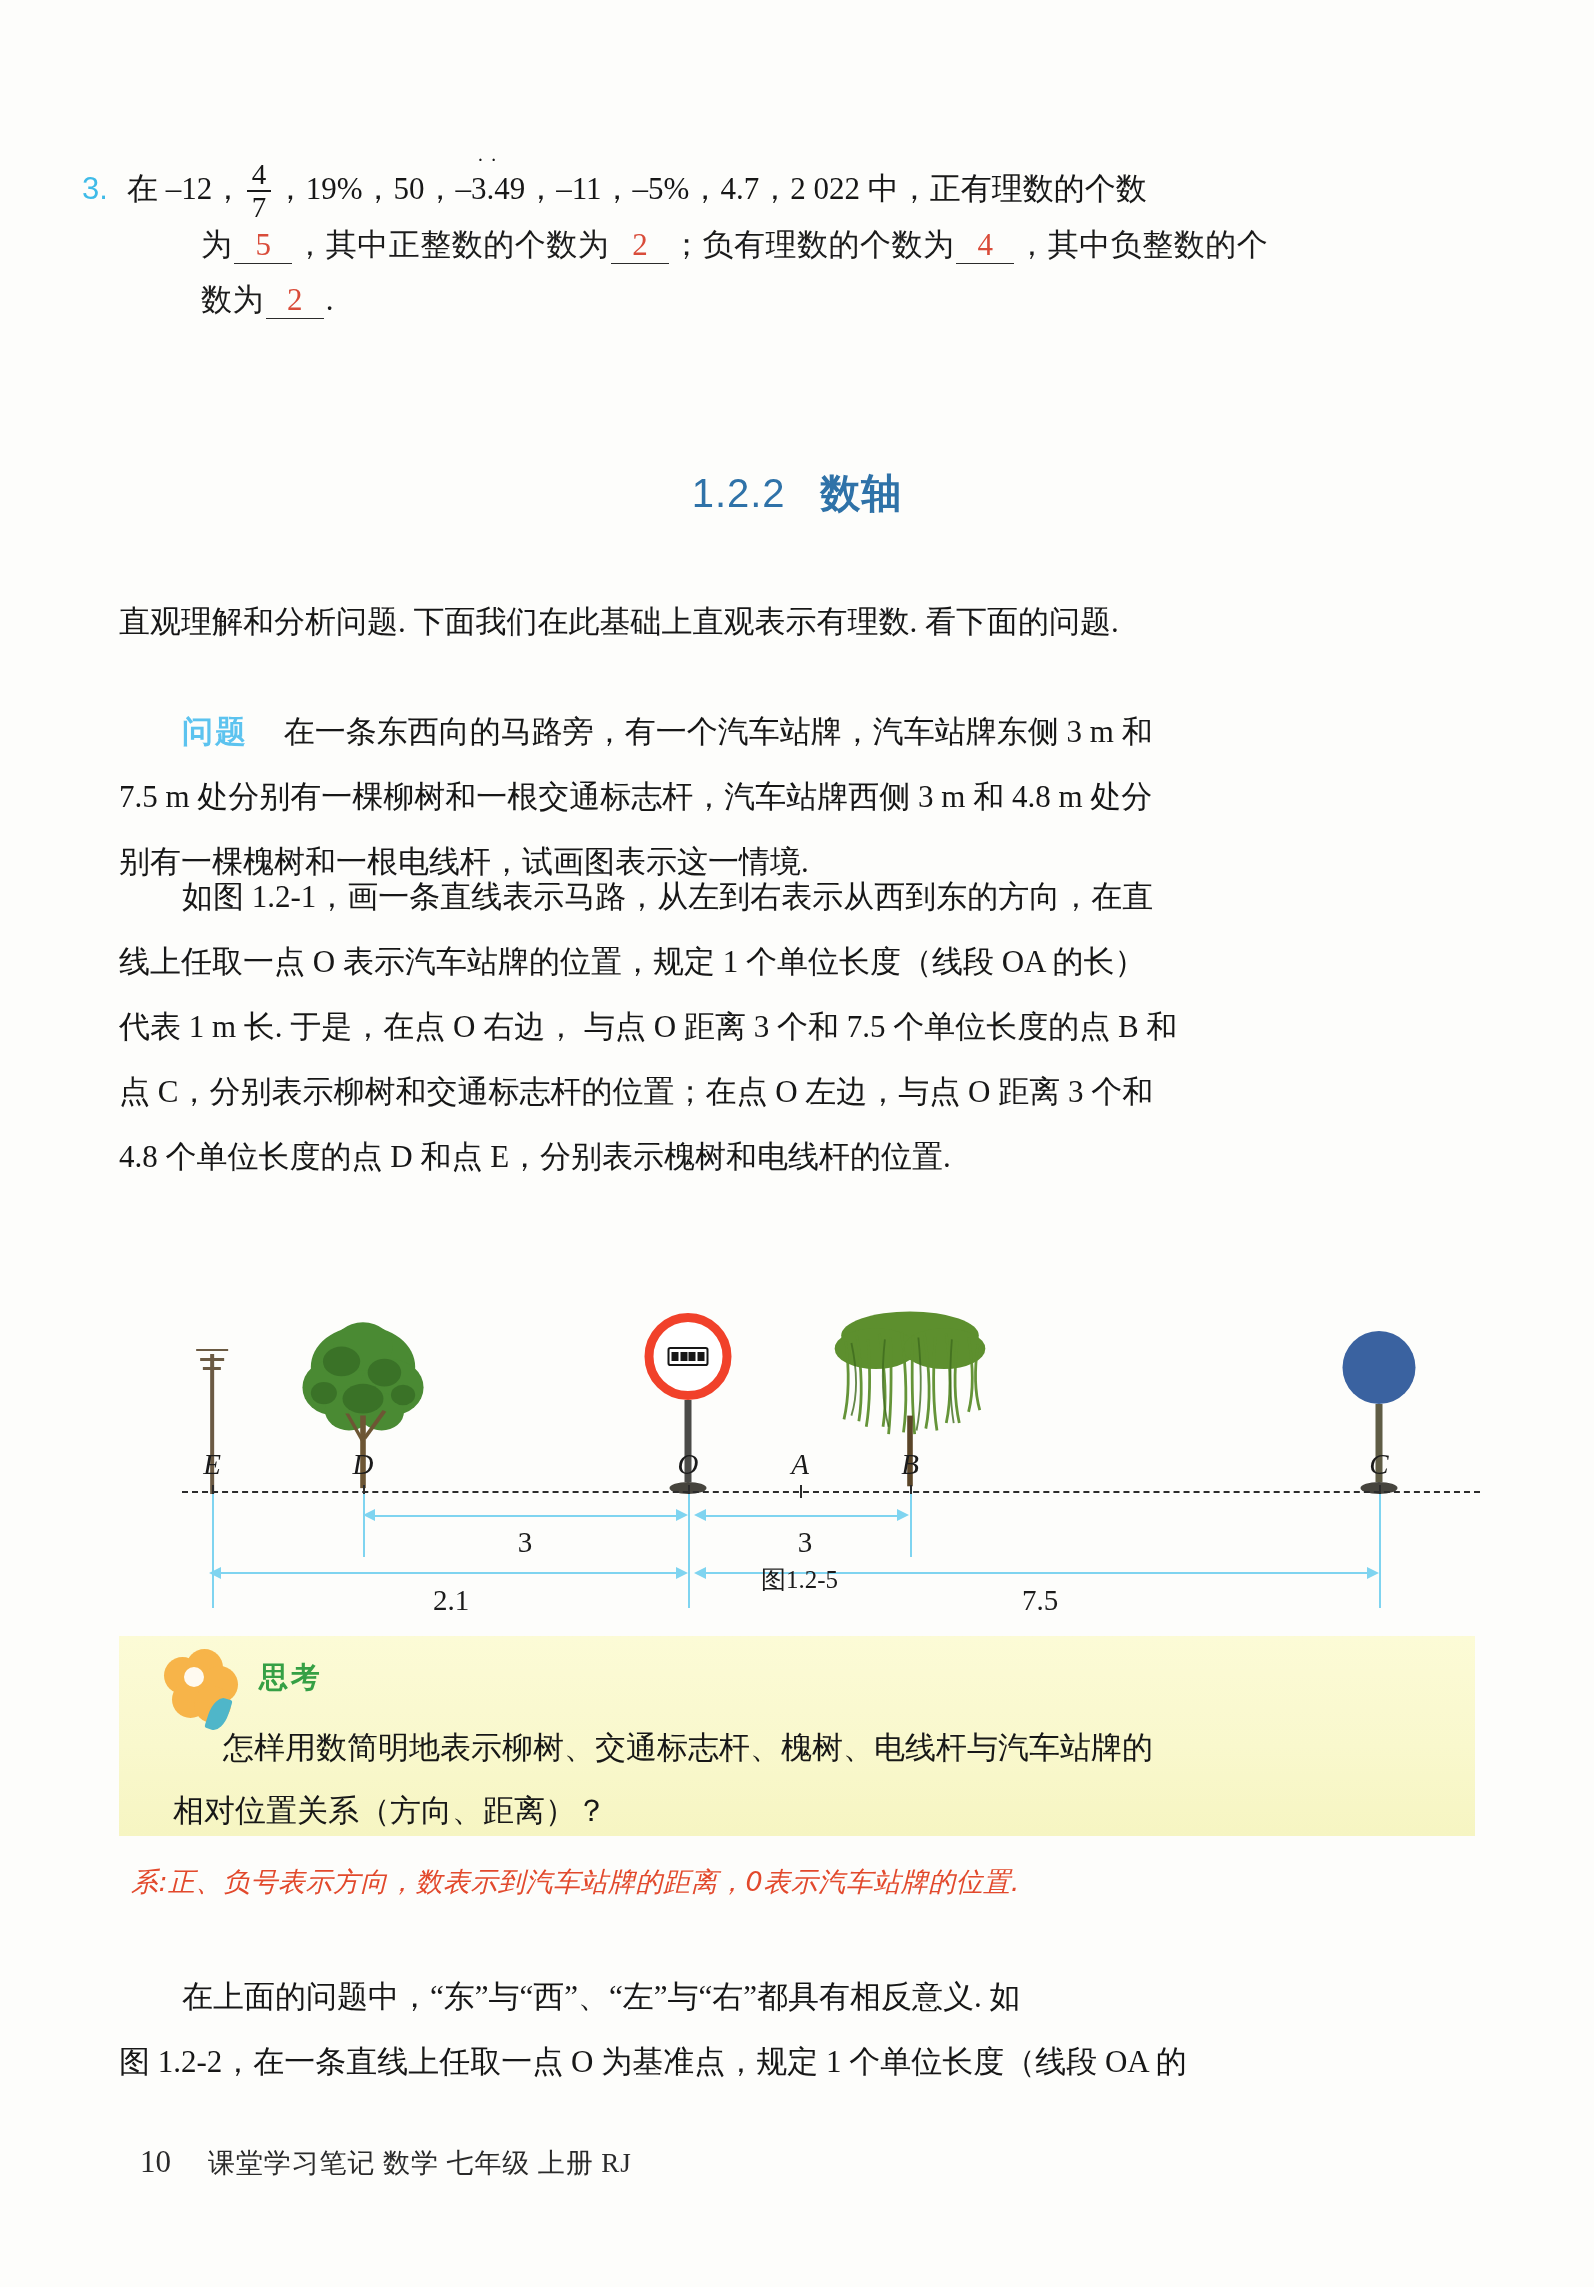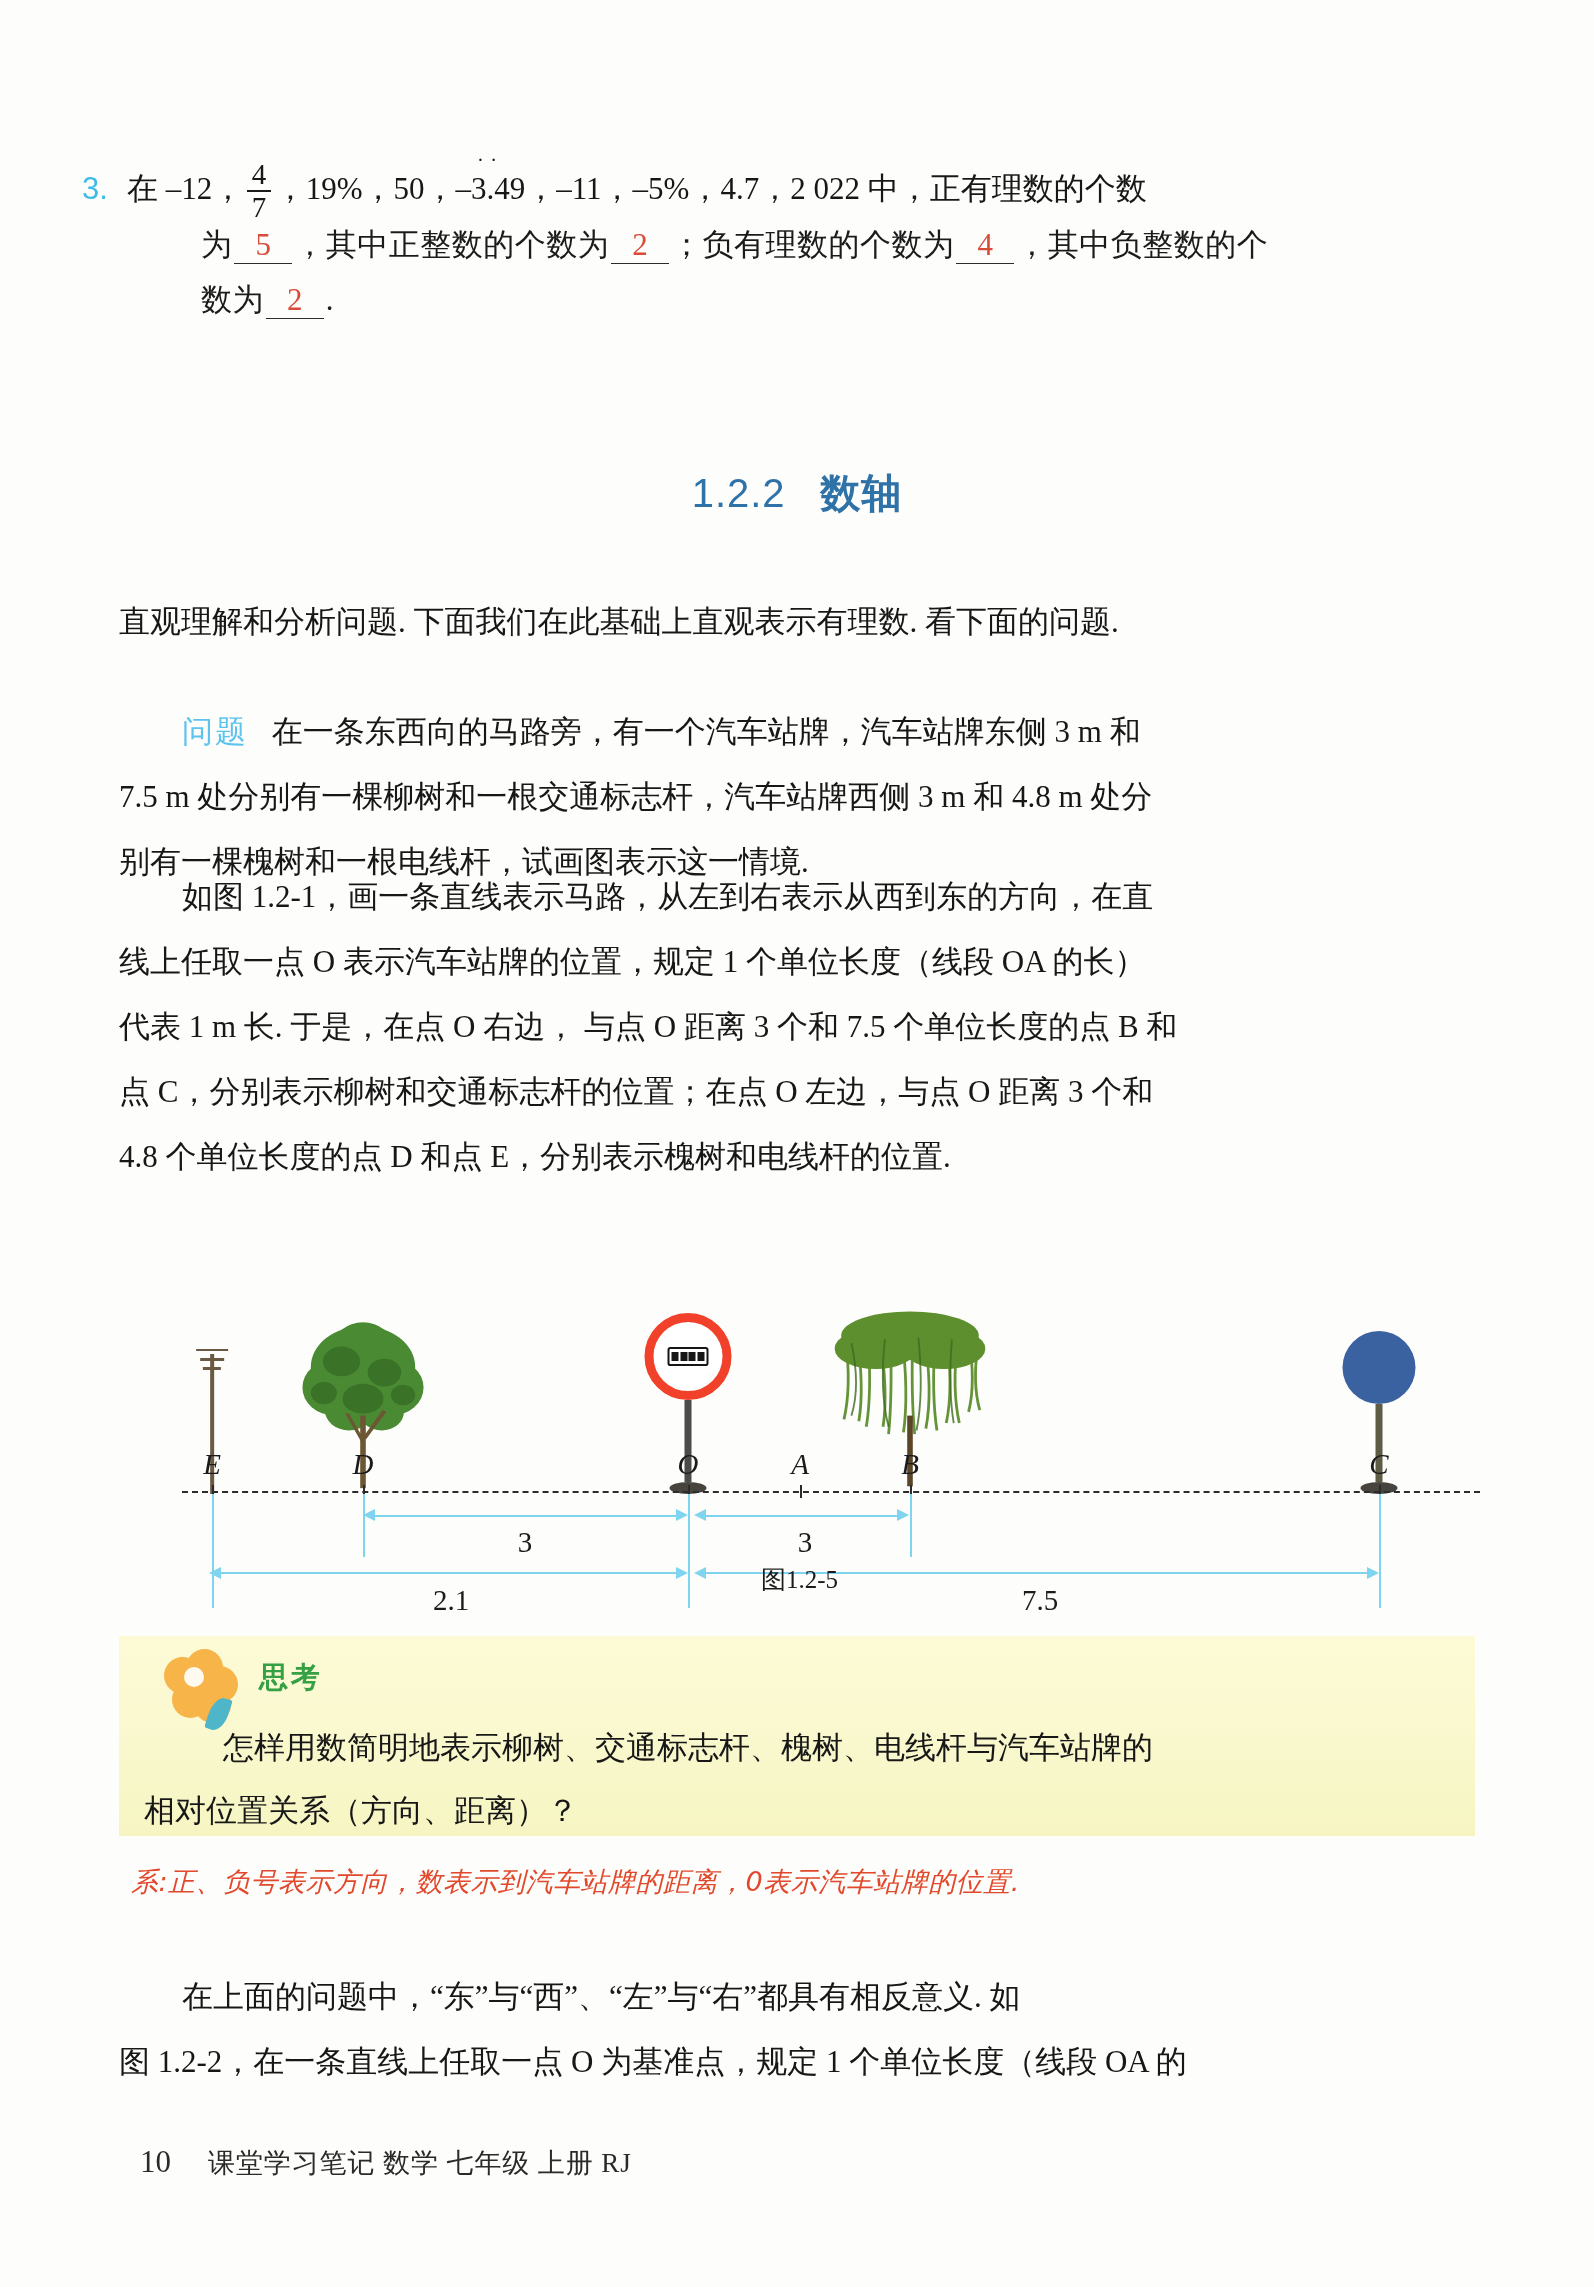--- a/index.html
+++ b/index.html
@@ -107,23 +107,23 @@
   #heading .h-num { font-weight: 400; }
   #heading .h-title { font-weight: 700; margin-left: 35px; }
 
   
   .para { position: absolute; left: 119px; width: 1361px; }
   .para .ln { font-size: 31px; white-space: nowrap; margin-bottom: 23px; }
   .para .ln.first { padding-left: 63px; }
 
   .tag-blue {
     color: #5cc3ef;
-    font-weight: 400;
+    font-weight: 700;
     letter-spacing: 1.9px;
-    margin-right: 24px;
+    margin-right: 36px;
   }
 
   
   #figure { left: 119px; top: 1235px; width: 1361px; height: 373px; }
   #figwrap { position: relative; width: 1361px; height: 317px; }
 
   .axis-line {
     position: absolute;
     left: 63px; right: 0;
     top: 256px;
@@ -245,21 +245,21 @@
   }
   .think-title {
     position: absolute; left: 140px; top: 22.4px;
     font-size: 29px; font-weight: 700; color: #36a045;
     letter-spacing: 2.8px;
     text-align: center;
   }
   .think-body { position: absolute; left: 0; top: 91px; width: 1356px; }
   .think-body .ln {
     font-size: 31px; white-space: nowrap; margin-bottom: 20.5px;
-    padding-left: 25px;
+    padding-left: 54px;
   }
   .think-body .ln.first { padding-left: 104px; }
 
   
   #handwrite { left: 131px; top: 1864px; width: 1398px; }
   #handwrite .ln {
     color: #e2492c;
     font-size: 27px;
     white-space: nowrap;
     margin-bottom: 17px;

